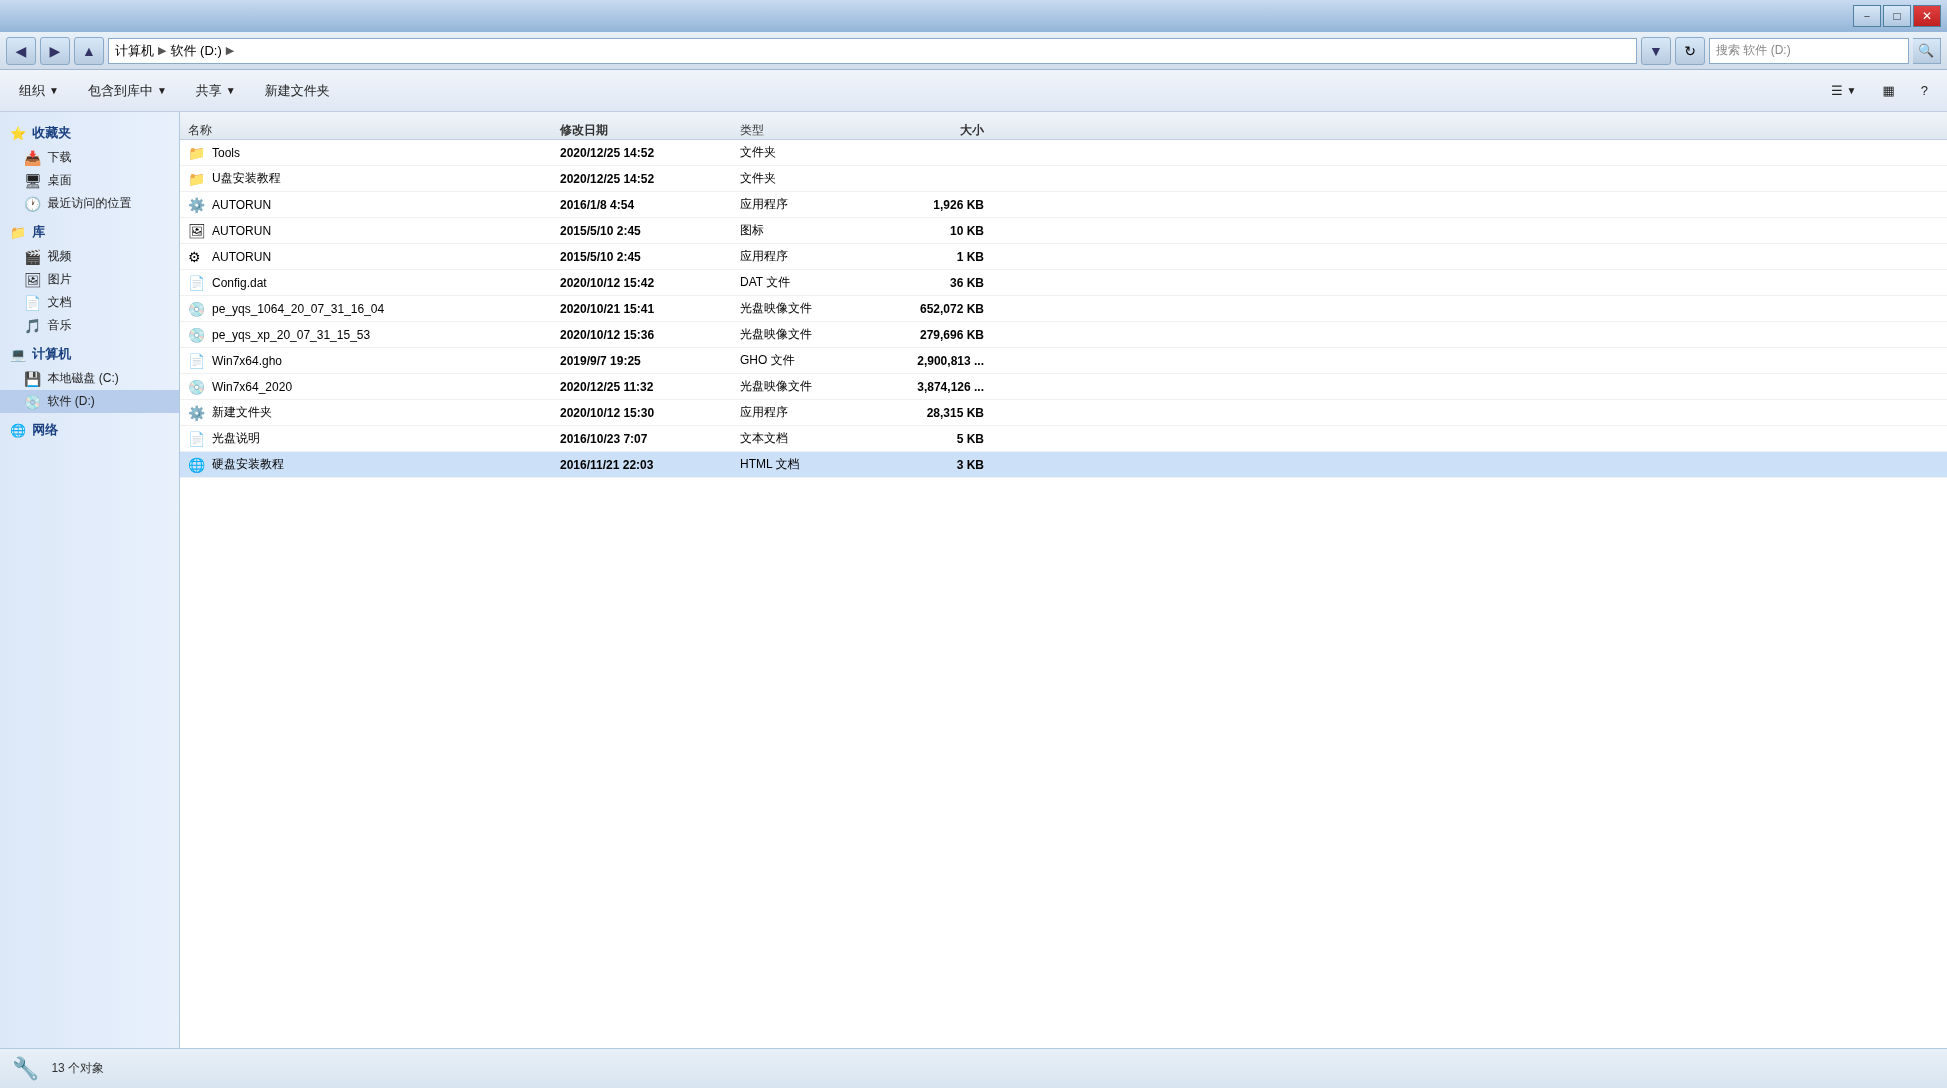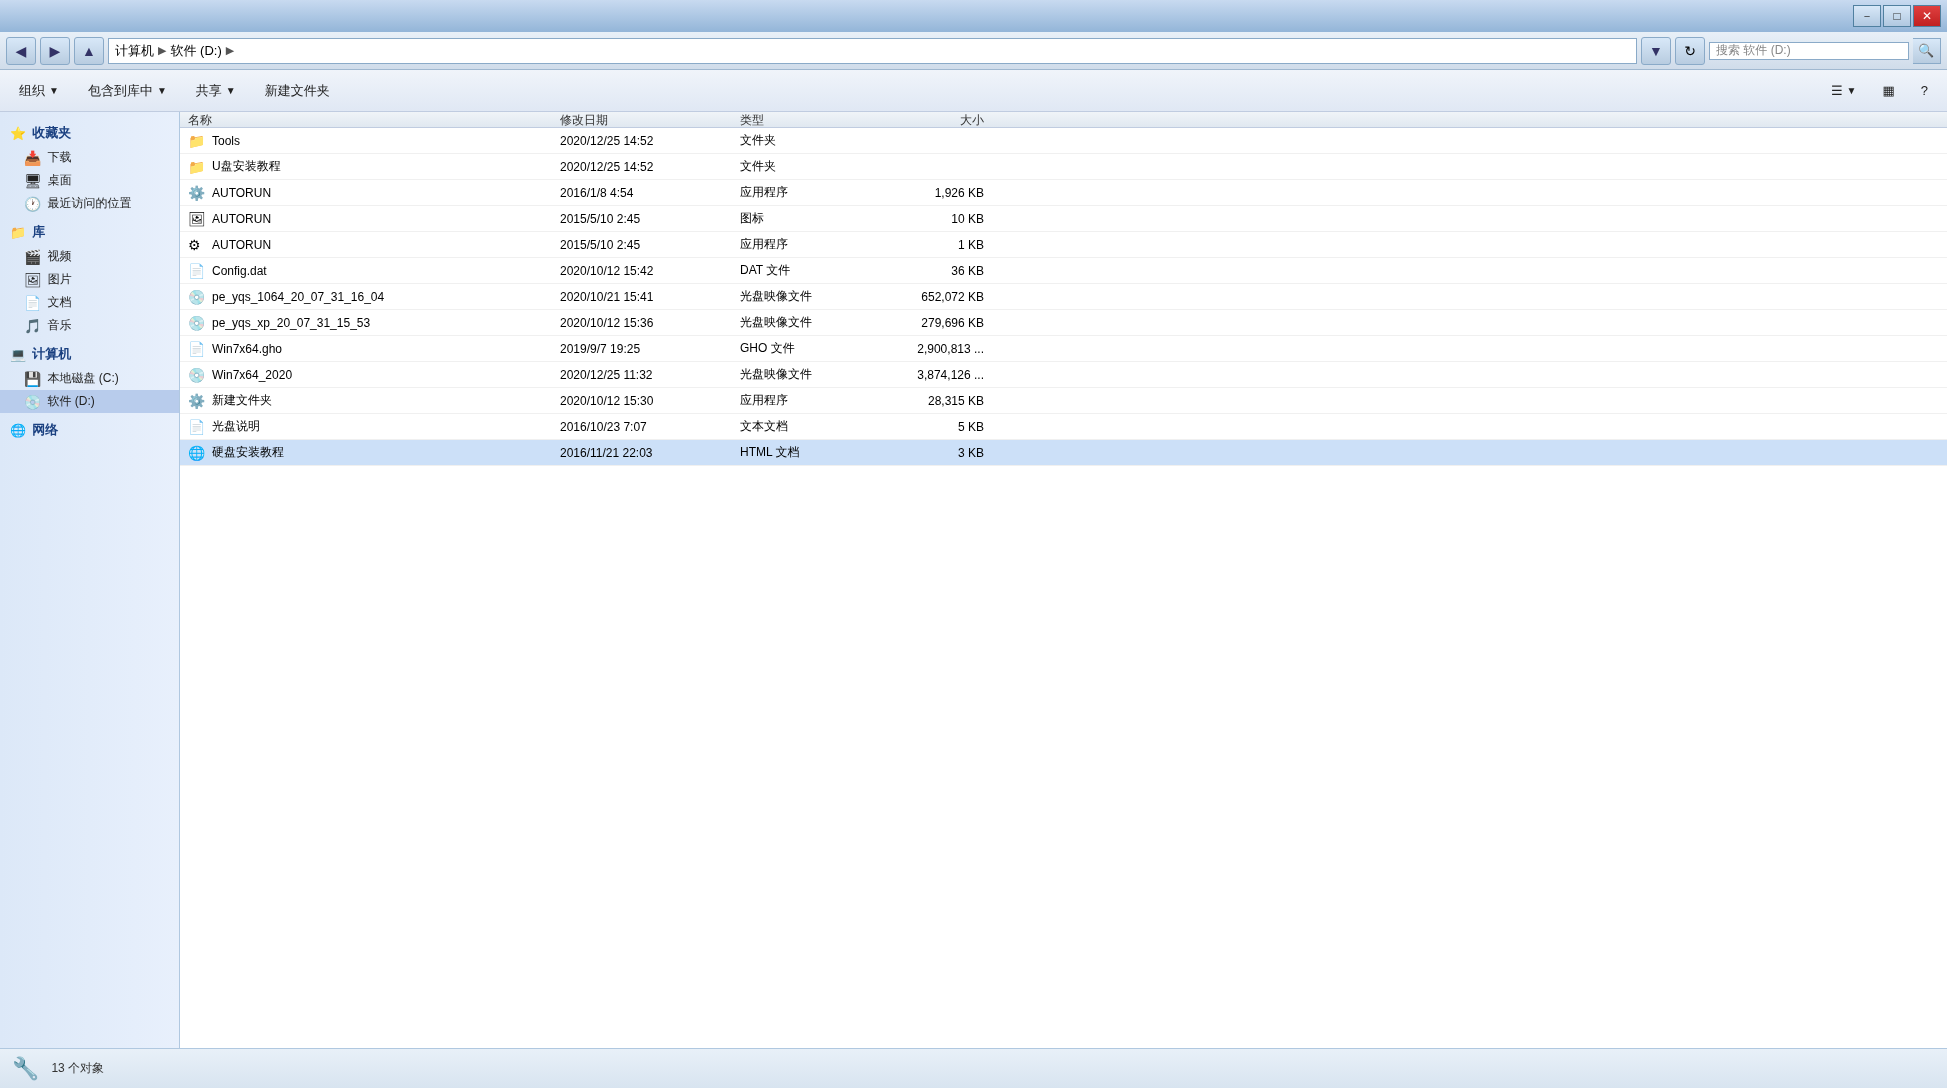--- a/index.html
+++ b/index.html
@@ -88,21 +88,21 @@
       border: 1px solid #8aaac8;
       border-radius: 3px;
       cursor: pointer;
       display: flex;
       align-items: center;
       justify-content: center;
       font-size: 14px;
     }
     .search-box {
       width: 200px;
-      height: 18px;
+      height: 26px;
       border: 1px solid #8aaac8;
       background: #fff;
       display: flex;
       align-items: center;
       padding: 0 6px;
       color: #888;
       font-size: 12px;
     }
     .search-btn {
       width: 28px;
@@ -190,33 +190,33 @@
     }
 
     
     .file-list {
       flex: 1;
       overflow-y: auto;
       background: #fff;
     }
     .file-list-header {
       display: flex;
-      align-items: flex-start;
+      align-items: flex-end;
       background: linear-gradient(to bottom, #f0f4f8, #e0e8f0);
       border-bottom: 1px solid #c0cce0;
-      height: 16px;
+      height: 28px;
       font-size: 12px;
       color: #333;
       position: sticky;
       top: 0;
     }
     .col-name { width: 380px; padding-left: 8px; cursor: pointer; }
-    .col-date { width: 180px; cursor: pointer; }
+    .col-date { width: 180px; cursor: pointer; font-weight: bold; }
     .col-type { width: 140px; cursor: pointer; }
-    .col-size { width: 120px; text-align: right; padding-right: 16px; cursor: pointer; }
+    .col-size { width: 120px; text-align: right; padding-right: 16px; cursor: pointer; font-weight: bold; }
 
     .file-row {
       display: flex;
       align-items: center;
       height: 26px;
       border-bottom: 1px solid #f0f0f0;
       cursor: pointer;
       font-size: 12px;
     }
     .file-row.selected { background: #cce0f8; }

